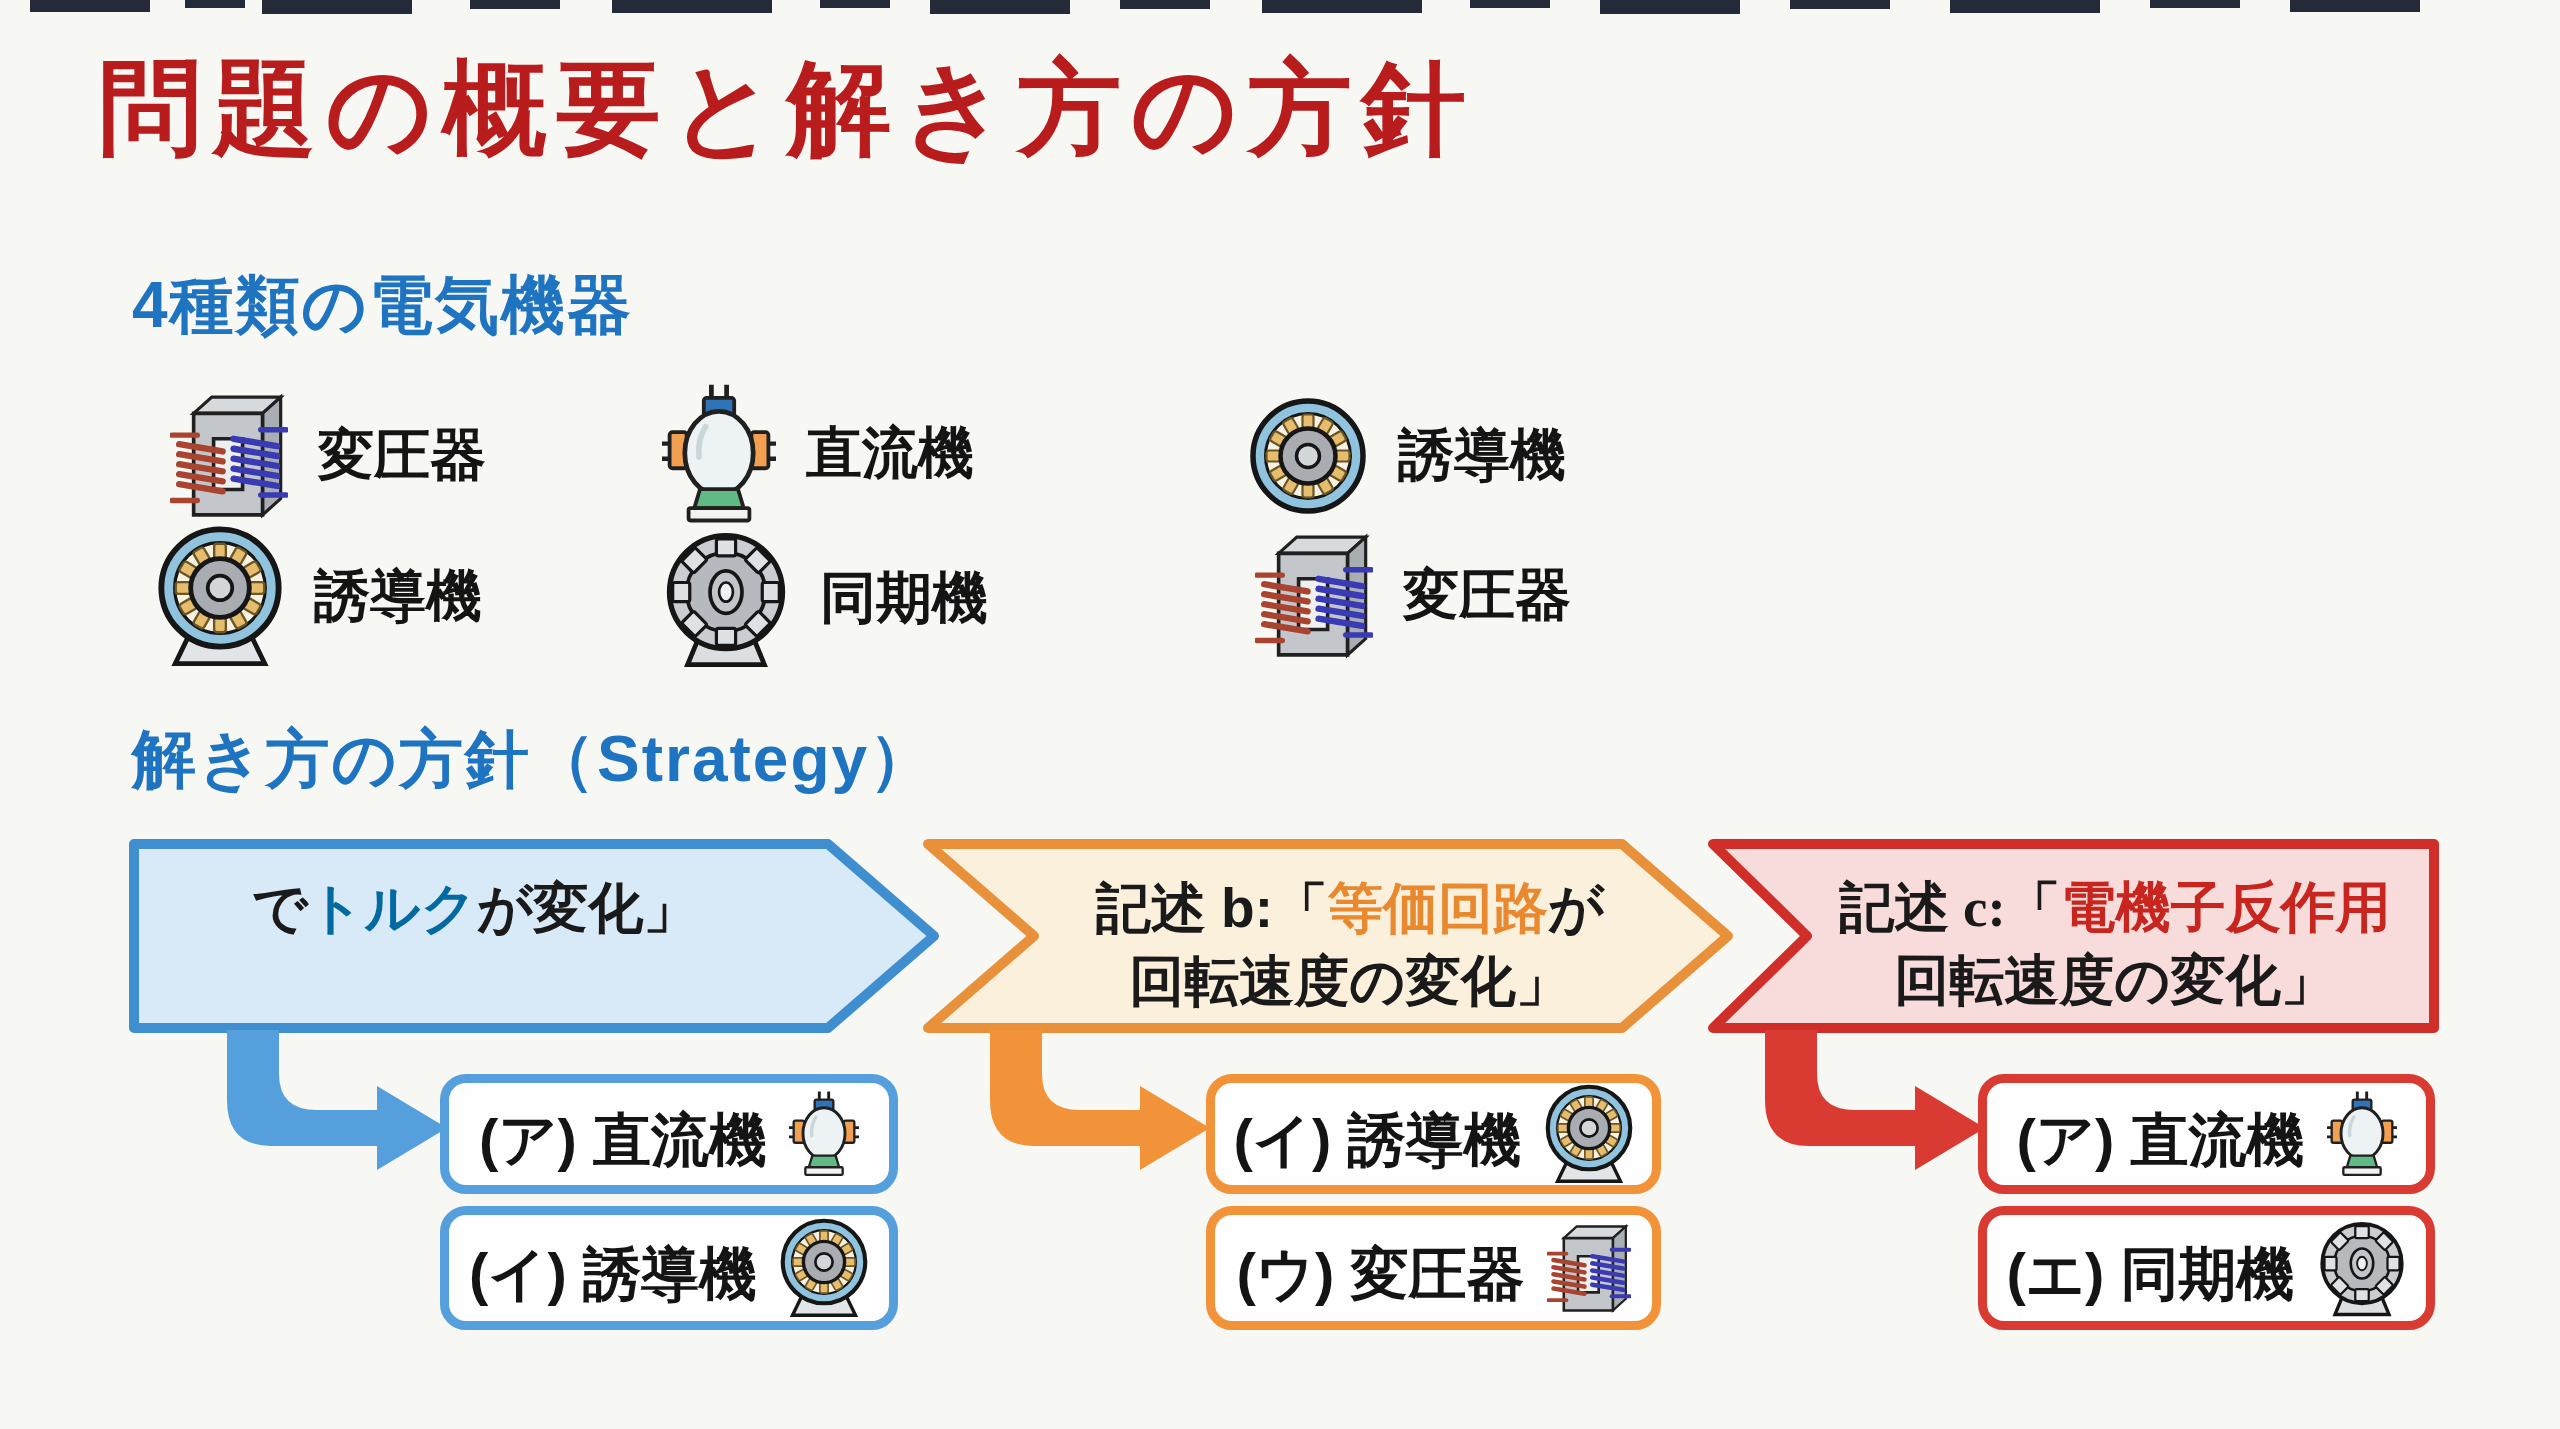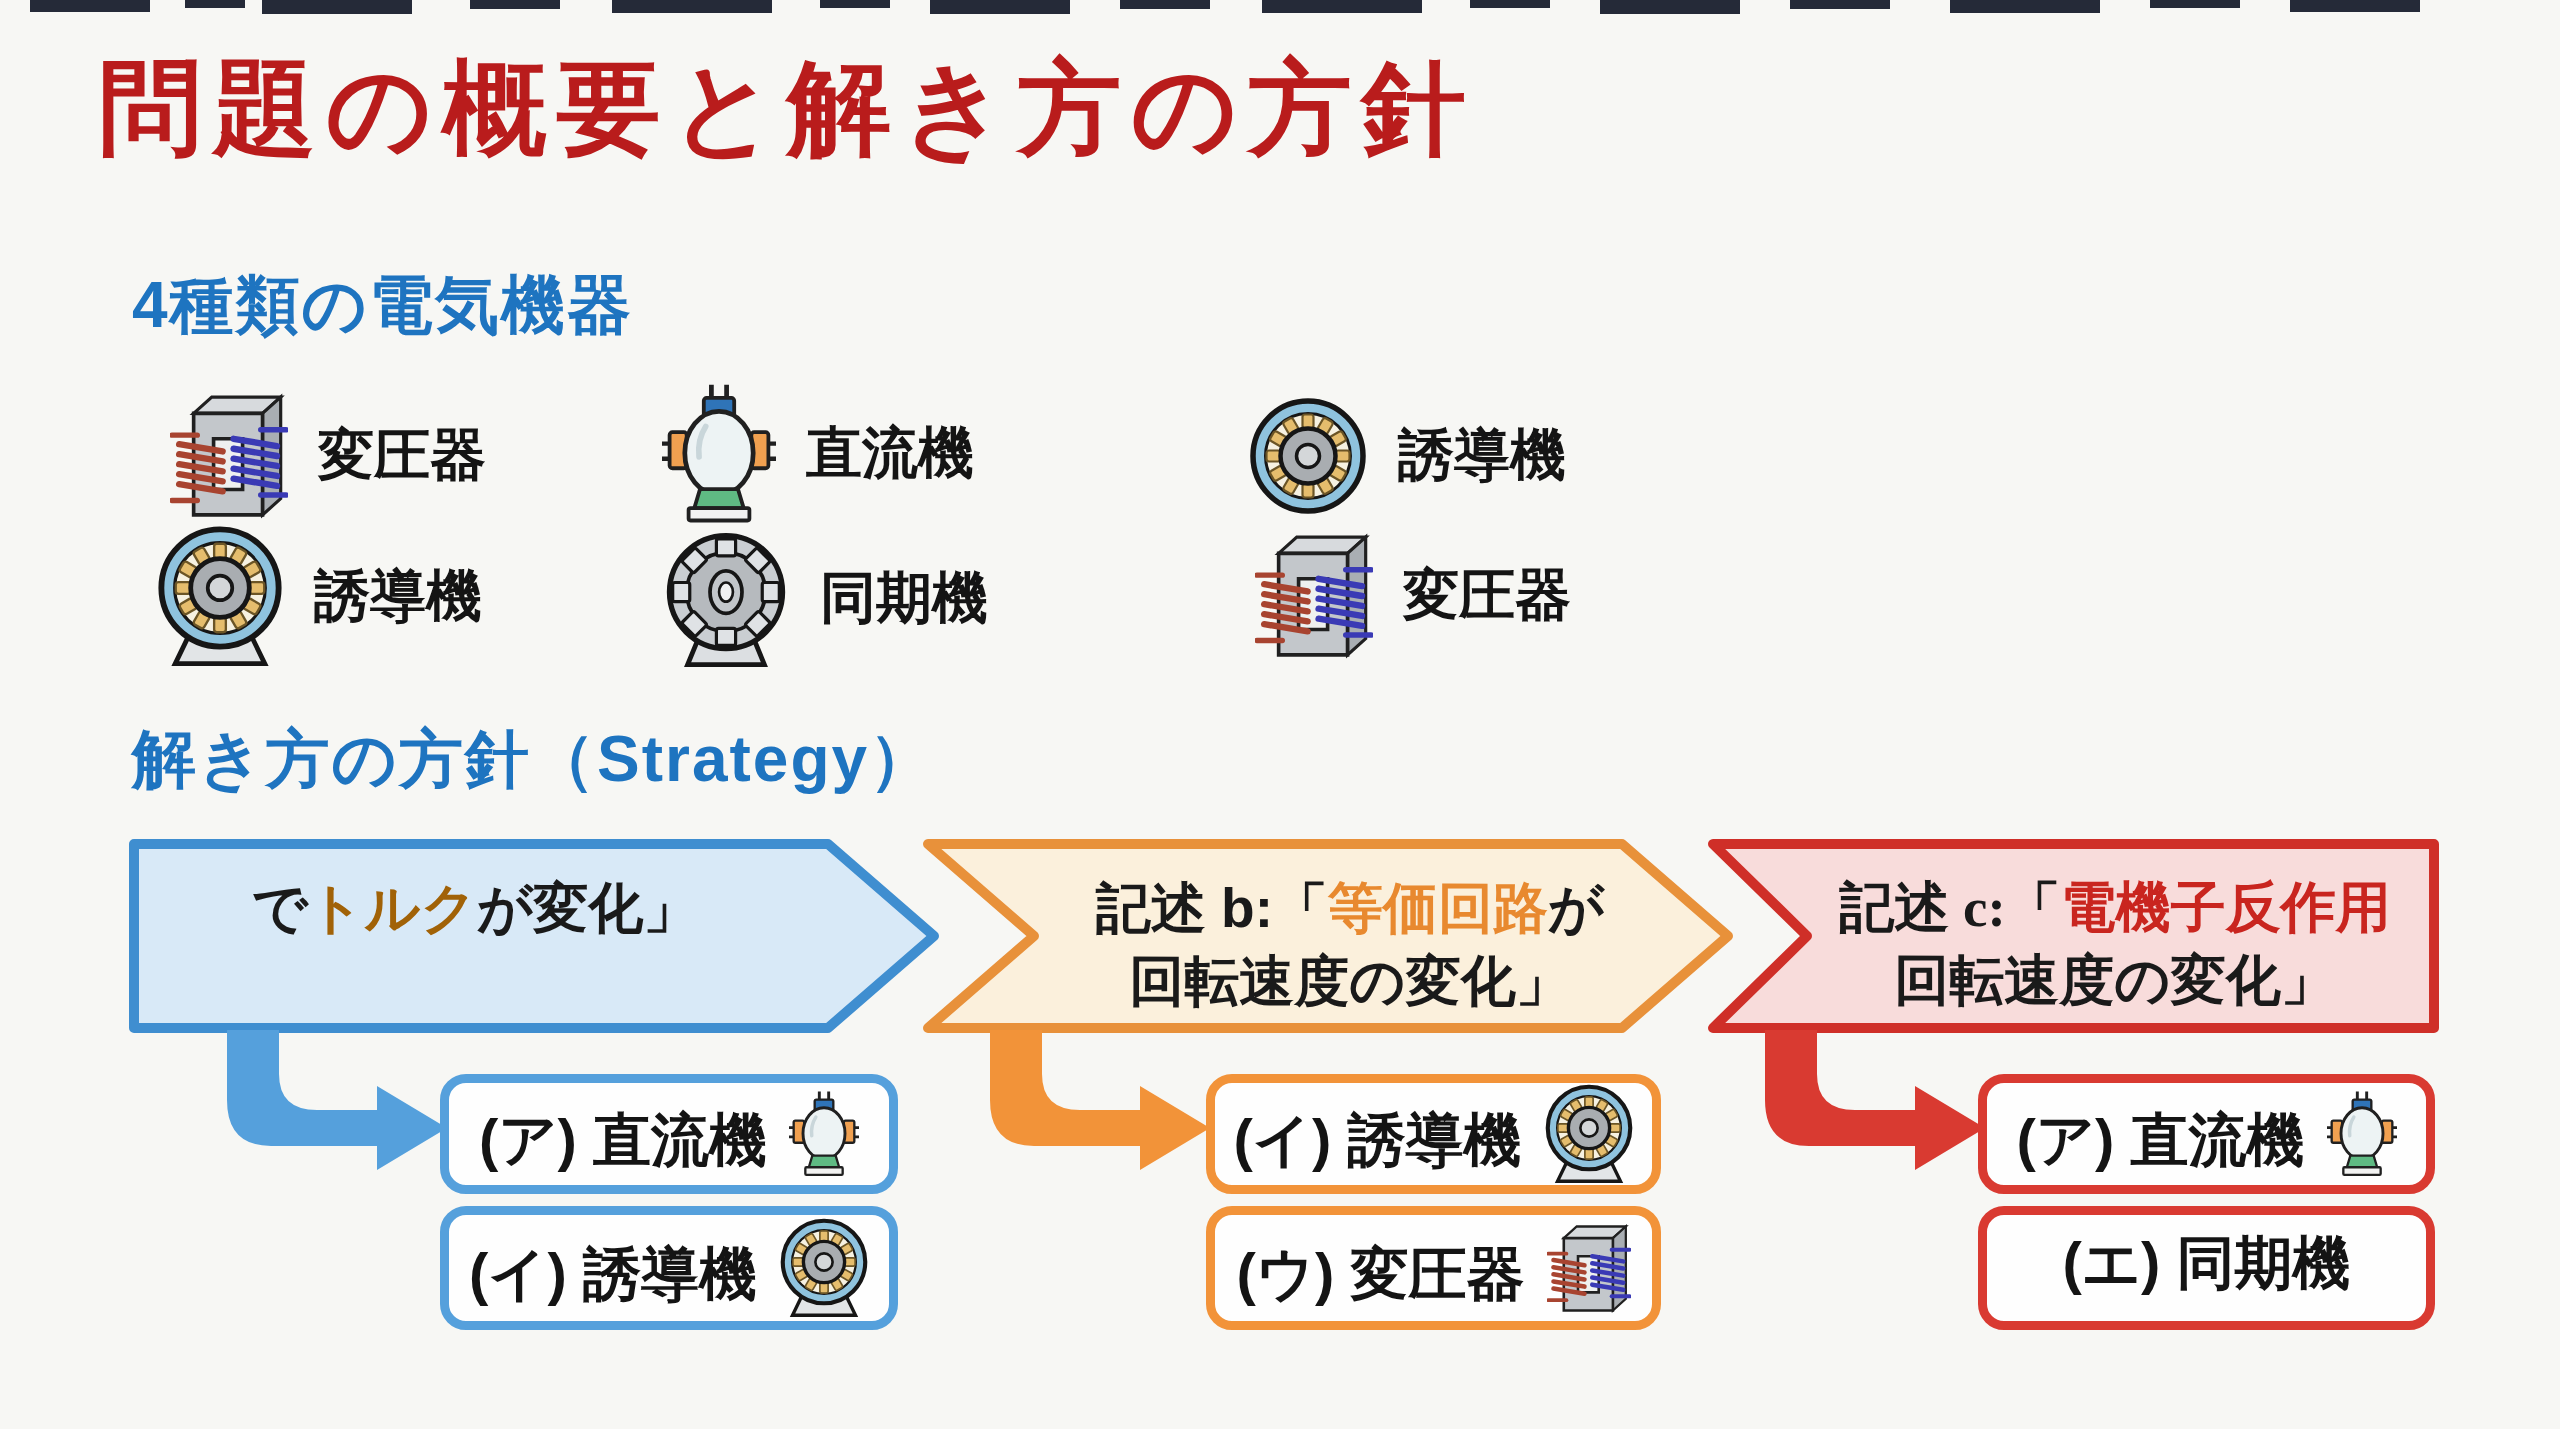--- a/index.html
+++ b/index.html
@@ -208,21 +208,21 @@
       </svg>
     <span class="m-label">変圧器</span>
   </div>
 
   <h2 class="sec h-strategy">解き方の方針（Strategy）</h2>
 
   <svg class="chev" style="left:128px;width:815px;" viewBox="0 0 815 196">
     <polygon points="6,6 700,6 806,98 700,190 6,190" stroke-width="10" stroke-linejoin="round" fill="#d8e9f7" stroke="#3f8ed0"></polygon>
   </svg>
   <div class="chev-text" style="left:150px;width:650px;">
-    <div><span>で</span><span style="color: #a16207;">トルク</span><span>が変化」</span></div>
+    <div><span>で</span><span style="color: #0369a1;">トルク</span><span>が変化」</span></div>
   </div>
 
   <svg class="chev" style="left:922px;width:815px;" viewBox="0 0 815 196">
     <polygon points="6,6 700,6 806,98 700,190 6,190 112,98" stroke-width="10" stroke-linejoin="round" fill="#fbf0dc" stroke="#e8913a"></polygon>
   </svg>
   <div class="chev-text" style="left:1045px;width:610px;">
     <div><span>記述 b:「</span><span style="color: rgb(232, 137, 47);">等価回路</span><span>が</span></div>
     <div><span>回転速度の変化」</span></div>
   </div>
 
@@ -269,20 +269,20 @@
         <use href="#sym-transformer"></use>
       </svg>
   </div>
 
   <div class="ans r1 c3" style="border-color: rgb(217, 58, 49);">
     <span class="ans-label">(ア) 直流機</span>
     <svg width="70" height="90" viewBox="0 0 120 150">
         <use href="#sym-dc"></use>
       </svg>
   </div>
-  <div class="ans r2 c3" style="border-color: rgb(217, 58, 49); flex-direction: column;">
+  <div class="ans r2 c3" style="border-color: rgb(217, 58, 49);">
     <span class="ans-label">(エ) 同期機</span>
     <svg width="90" height="102" viewBox="0 0 120 136">
         <use href="#sym-sync"></use>
       </svg>
   </div>
 
 </div>
 
 </body></html>

